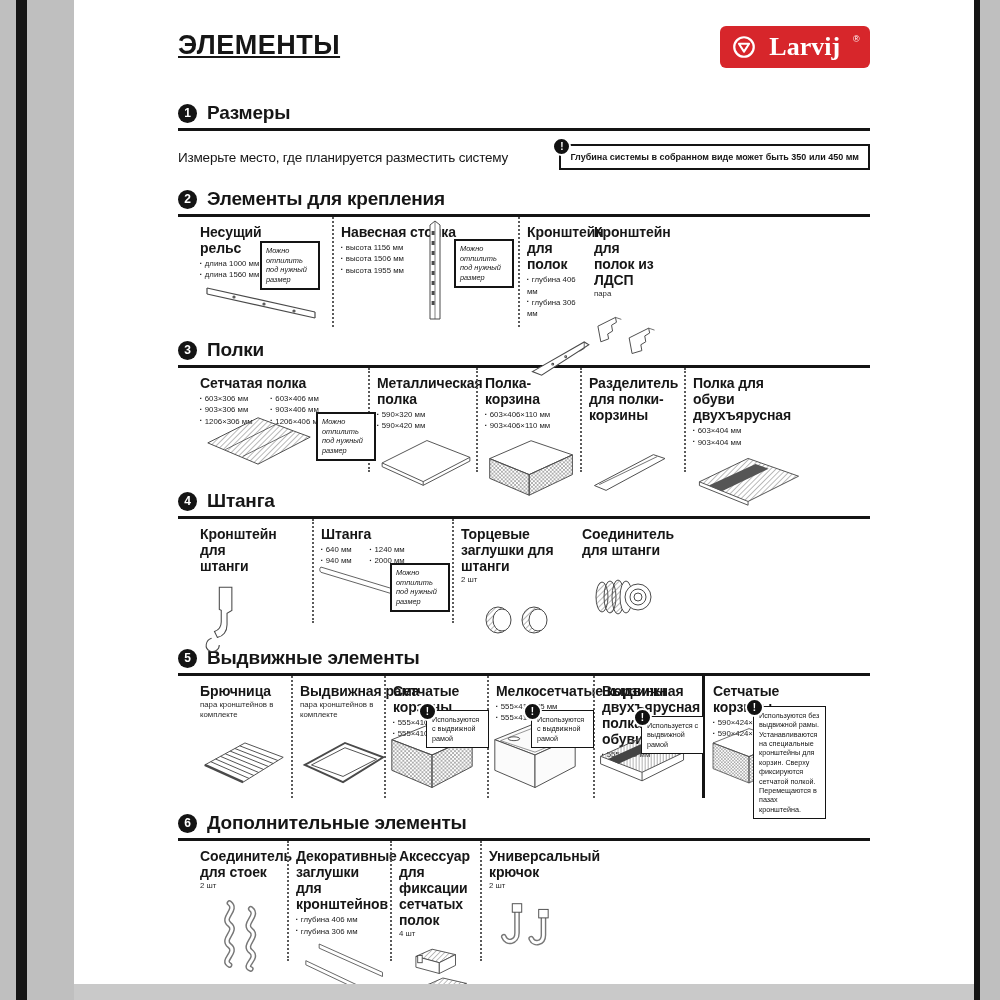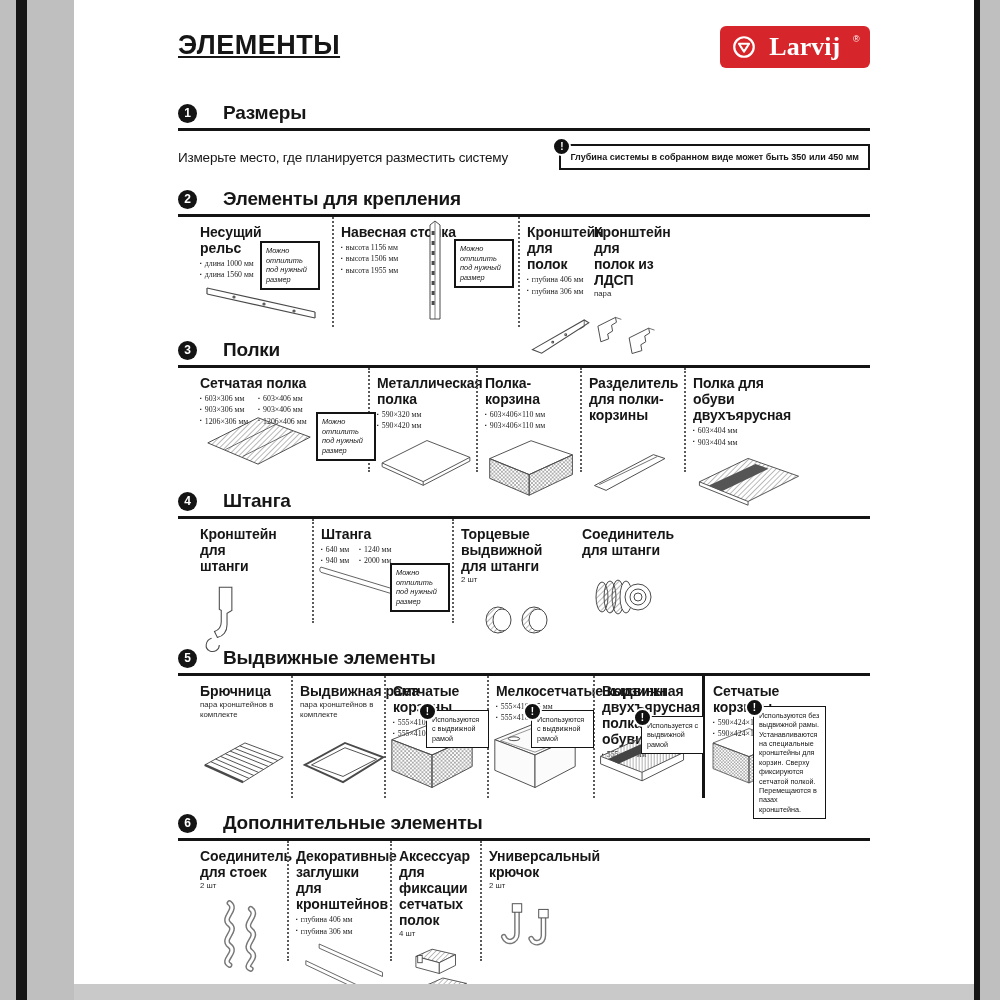--- a/index.html
+++ b/index.html
@@ -19,33 +19,33 @@
   .doc-title{font-size:27px;font-weight:bold;letter-spacing:.5px;margin:0;}
   .logo{position:absolute;right:0;top:26px;width:150px;height:42px;background:#d7262b;border-radius:6px;
         display:flex;align-items:center;justify-content:center;gap:12px;}
   .logo .brand{color:#fff;font-family:"Liberation Serif", serif;font-weight:bold;font-size:26px;line-height:1;}
   .logo sup{color:#fff;font-size:9px;vertical-align:top;position:relative;top:-8px;left:1px;}
 
   
   .sec-head{display:flex;align-items:center;gap:10px;height:22px;}
   .badge{width:19px;height:19px;border-radius:50%;background:#141414;color:#fff;font-size:12px;font-weight:bold;
          display:flex;align-items:center;justify-content:center;flex:0 0 auto;}
-  .sec-title{font-size:19px;font-weight:bold;letter-spacing:-.2px;margin:16px;}
+  .sec-title{font-size:19px;font-weight:bold;letter-spacing:-.2px;margin:0;}
   .rule{border:0;border-top:3px solid #141414;margin:4px 0 0 0;}
 
   
   .row{display:flex;align-items:stretch;padding-left:22px;position:relative;}
   .col{box-sizing:border-box;position:relative;padding:7px 5px 0 0;}
   .ds{border-left:2px dotted #5a5a5a;padding-left:7px;}
   .thick{border-left:3px solid #141414;padding-left:8px;}
 
   .name{font-size:14px;font-weight:bold;line-height:1.15;letter-spacing:-.1px;}
   .nw{white-space:nowrap;}
   .sub{font-size:7.8px;color:#2a2a2a;margin-top:1px;line-height:1.3;}
-  ul.specs{list-style:none;margin:2px 0 0 0;padding:0;font-size:7.8px;line-height:1.45;color:#222;font-family:Liberation Serif, serif;}
+  ul.specs{list-style:none;margin:2px 8px 0 0;padding:0;font-size:7.8px;line-height:1.45;color:#222;}
   ul.specs li::before{content:"▪";font-size:5px;vertical-align:1.5px;margin-right:3px;color:#222;}
   .specs2{display:flex;gap:10px;}
 
   .cutbox{position:absolute;background:#fff;border:2px solid #141414;width:48px;
           padding:3px 4px;font-size:7.4px;line-height:1.3;z-index:3;font-style:italic;}
   .warnbox{position:absolute;background:#fff;border:1.5px solid #141414;width:52px;
            padding:4px 4px 4px 5px;font-size:7.2px;line-height:1.3;z-index:3;}
   .warnbox.big{width:62px;}
   .excl{position:absolute;top:-9px;left:-9px;width:15px;height:15px;background:#111;color:#fff;border-radius:50%;
         font-size:10px;font-weight:bold;display:flex;align-items:center;justify-content:center;
@@ -321,21 +321,21 @@
             <line x1="8" y1="8" x2="140" y2="48"></line>
                 <line x1="8" y1="14" x2="140" y2="54"></line>
             <path d="M8,8 a4,4 0 0 0 0,6"></path>
             <ellipse cx="140" cy="51" rx="3.2" ry="4"></ellipse>
           </g>
         </svg>
         <div class="cutbox" style="left:76px;top:44px">Можно отпилить под нужный размер</div>
       </div>
 
       <div class="col ds" style="width:130px">
-        <div class="name" style="max-width:100px">Торцевые выдвижной для штанги</div>
+        <div class="name" style="max-width:100px">Торцевые заглушки для штанги</div>
         <div class="sub">2 шт</div>
         <svg class="illus" style="margin-top:14px;margin-left:20px" width="74" height="42" viewBox="0 0 74 42">
           <g stroke="#4a4a4a">
             <ellipse cx="17" cy="21" rx="12" ry="13" fill="url(#hatch)"></ellipse>
             <ellipse cx="21" cy="21" rx="9" ry="11" fill="#fff"></ellipse>
             <ellipse cx="53" cy="21" rx="12" ry="13" fill="url(#hatch)"></ellipse>
             <ellipse cx="57" cy="21" rx="9" ry="11" fill="#fff"></ellipse>
           </g>
         </svg>
       </div>

